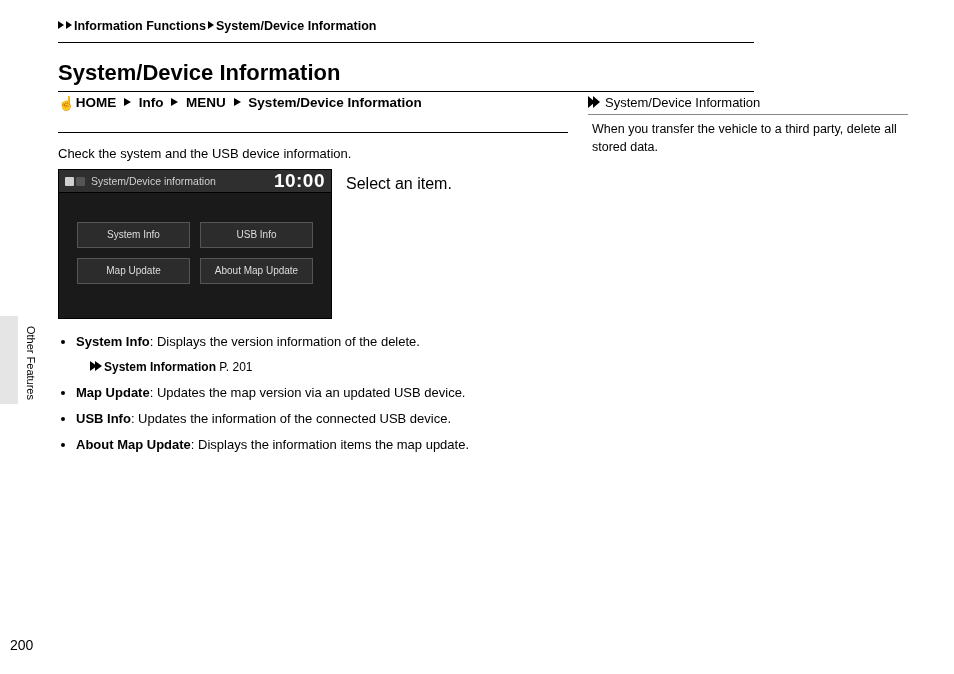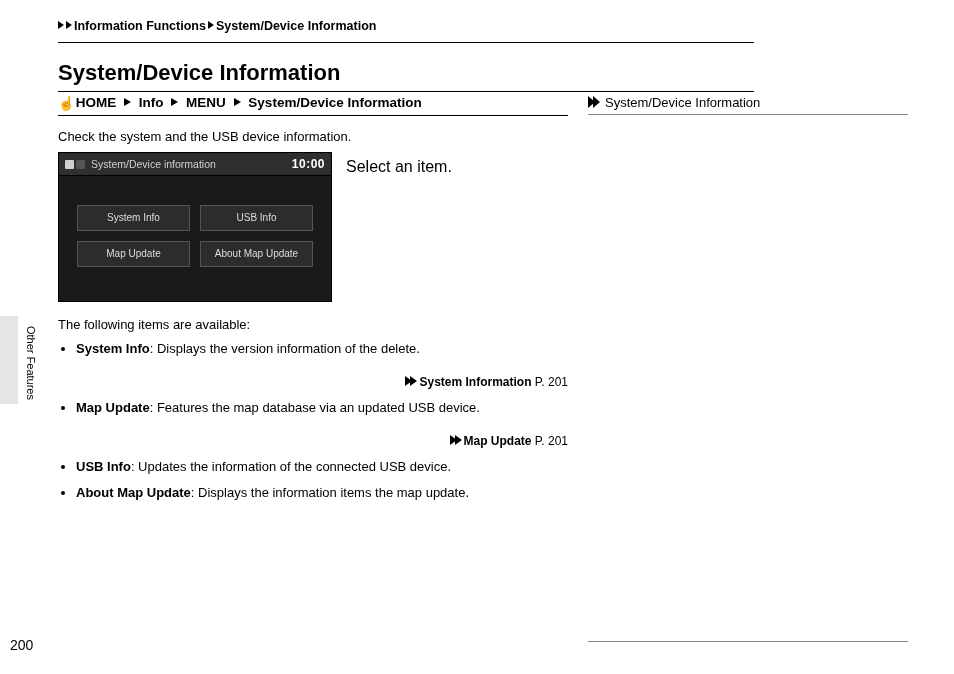--- a/index.html
+++ b/index.html
@@ -55,21 +55,21 @@
   .left-col {
     position: absolute;
     top: 94px;
     left: 58px;
     width: 510px;
   }
   .nav-path {
     font-size: 13.5px;
     font-weight: bold;
     border-bottom: 1px solid #000;
-    padding-bottom: 1px;
+    padding-bottom: 18px;
     margin-bottom: 12px;
   }
   .nav-path .hand {
     display: inline-block;
     width: 14px;
     font-weight: normal;
     vertical-align: -1px;
   }
   .nav-path .tri2 {
     display:inline-block;
@@ -116,21 +116,21 @@
   }
   .screenshot .tb-icons span {
     display:inline-block;
     width:9px;height:9px;
     background:#d0d0d0;
     border-radius:1px;
   }
   .screenshot .tb-icons span.dark{background:#555;}
   .screenshot .clock {
     margin-left: auto;
-    font-size: 12px;
+    font-size: 19px;
     font-weight: bold;
     color: #fff;
     letter-spacing: 0.5px;
     text-align: right;
   }
   .screenshot .body {
     position: absolute;
     top: 38px; left: 0; right: 0; bottom: 0;
   }
   .screenshot .btn-grid {
@@ -161,22 +161,21 @@
     padding-left: 18px;
   }
   ul.items li {
     margin-bottom: 8px;
   }
   ul.items .t { font-weight: bold; }
   .xref {
     display: block;
     margin-left: 14px;
     font-size: 12px;
-    margin-top: 16px;
-    text-align: right;
+    margin-top: 8px;
   }
   .xref .xicon {
     display:inline-block;
     width:12px;height:11px;
     position:relative;
     vertical-align:-1px;
     margin-right:2px;
   }
   .xref .xicon::before{
     content:"";
@@ -306,44 +305,43 @@
           <div class="sbtn">System Info</div>
           <div class="sbtn">USB Info</div>
           <div class="sbtn">Map Update</div>
           <div class="sbtn">About Map Update</div>
         </div>
       </div>
     </div>
     <div class="caption">Select an item.</div>
   </div>
 
-  <p class="follow">The following items are available:</p>
 
   <ul class="items">
     <li>
       <span class="t">System Info</span><span>: Displays the version information of the delete.</span>
       <span class="xref"><span class="xicon"></span><span class="xt">System Information</span><span> P. 201</span></span>
     </li>
     <li>
-      <span class="t">Map Update</span><span>: Features the map database via an updated USB device.</span>
-      <span class="xref"><span class="xicon"></span><span class="xt">Map Update</span><span> P. 201</span></span>
+      <span class="t">Map Update</span><span>: Updates the map version via an updated USB device.</span>
     </li>
     <li>
       <span class="t">USB Info</span><span>: Updates the information of the connected USB device.</span>
     </li>
     <li>
       <span class="t">About Map Update</span><span>: Displays the information items the map update.</span>
     </li>
   </ul>
 </div>
 
 <div class="right-col">
   <div class="note-header">
     <span class="nicon"></span><span>System/Device Information</span>
   </div>
+  <div class="note-body">When you transfer the vehicle to a third party, delete all stored data.</div>
 </div>
 
 <div class="side-tab"></div>
 <div class="side-tab-label">Other Features</div>
 
 <div class="pagenum">200</div>
 
 </div>
 
 </body></html>

